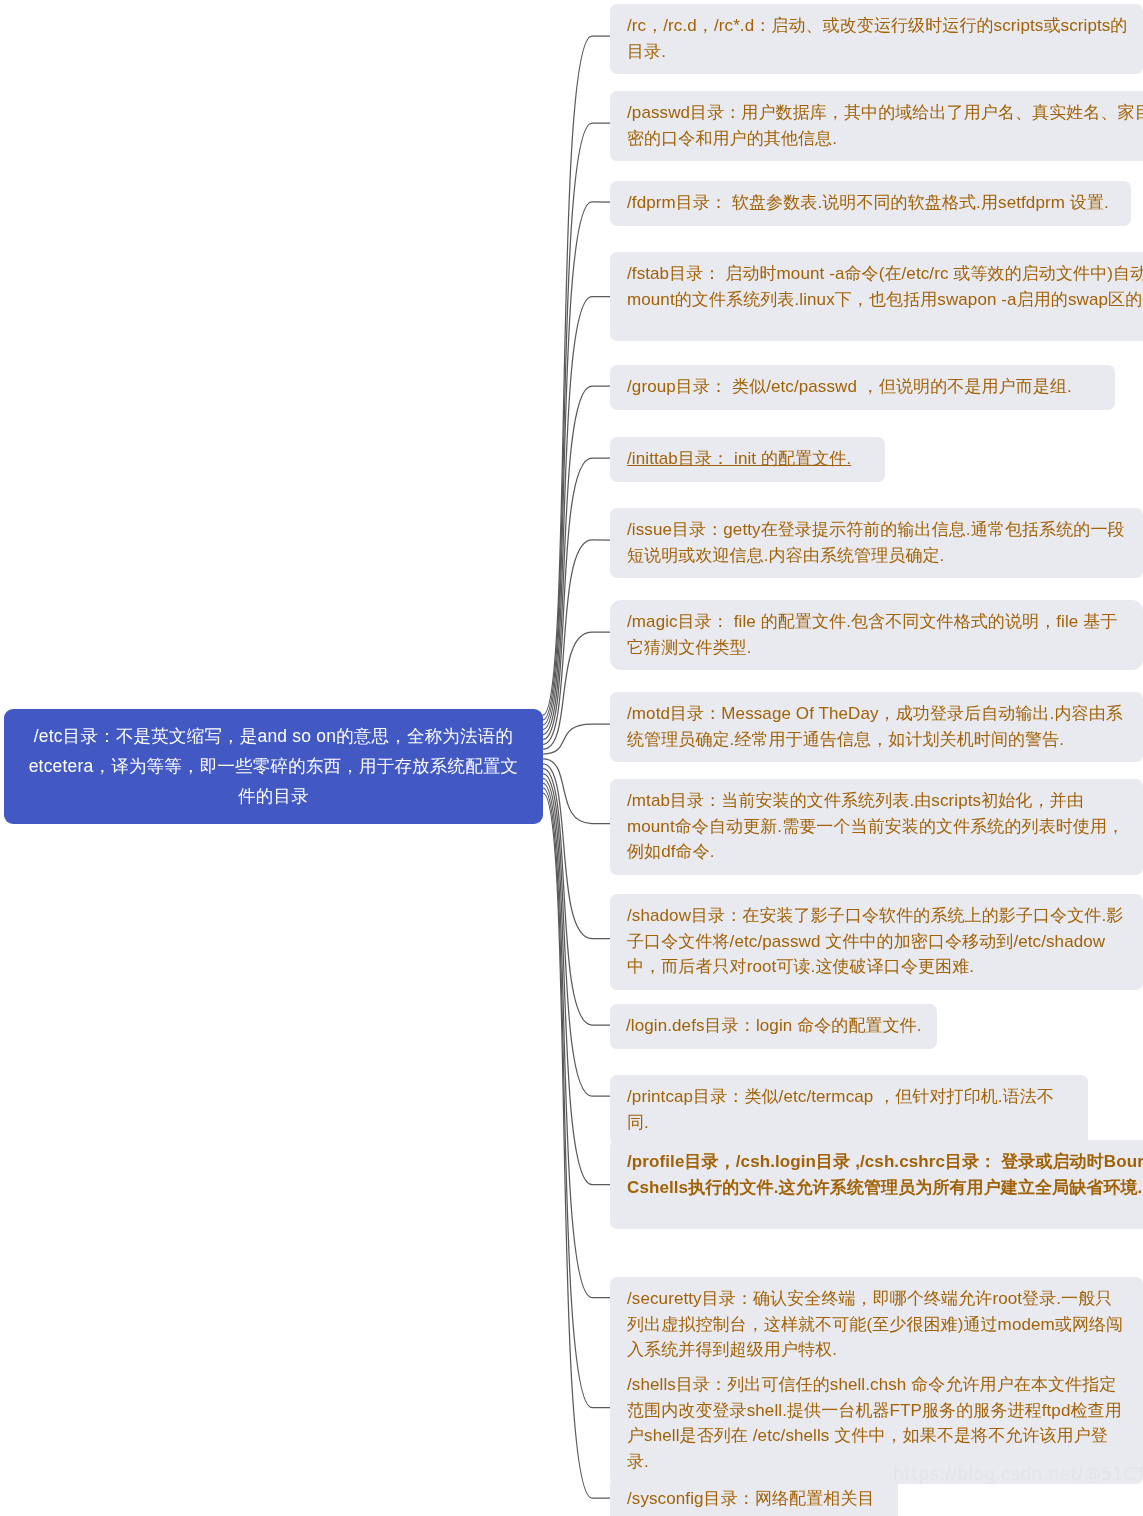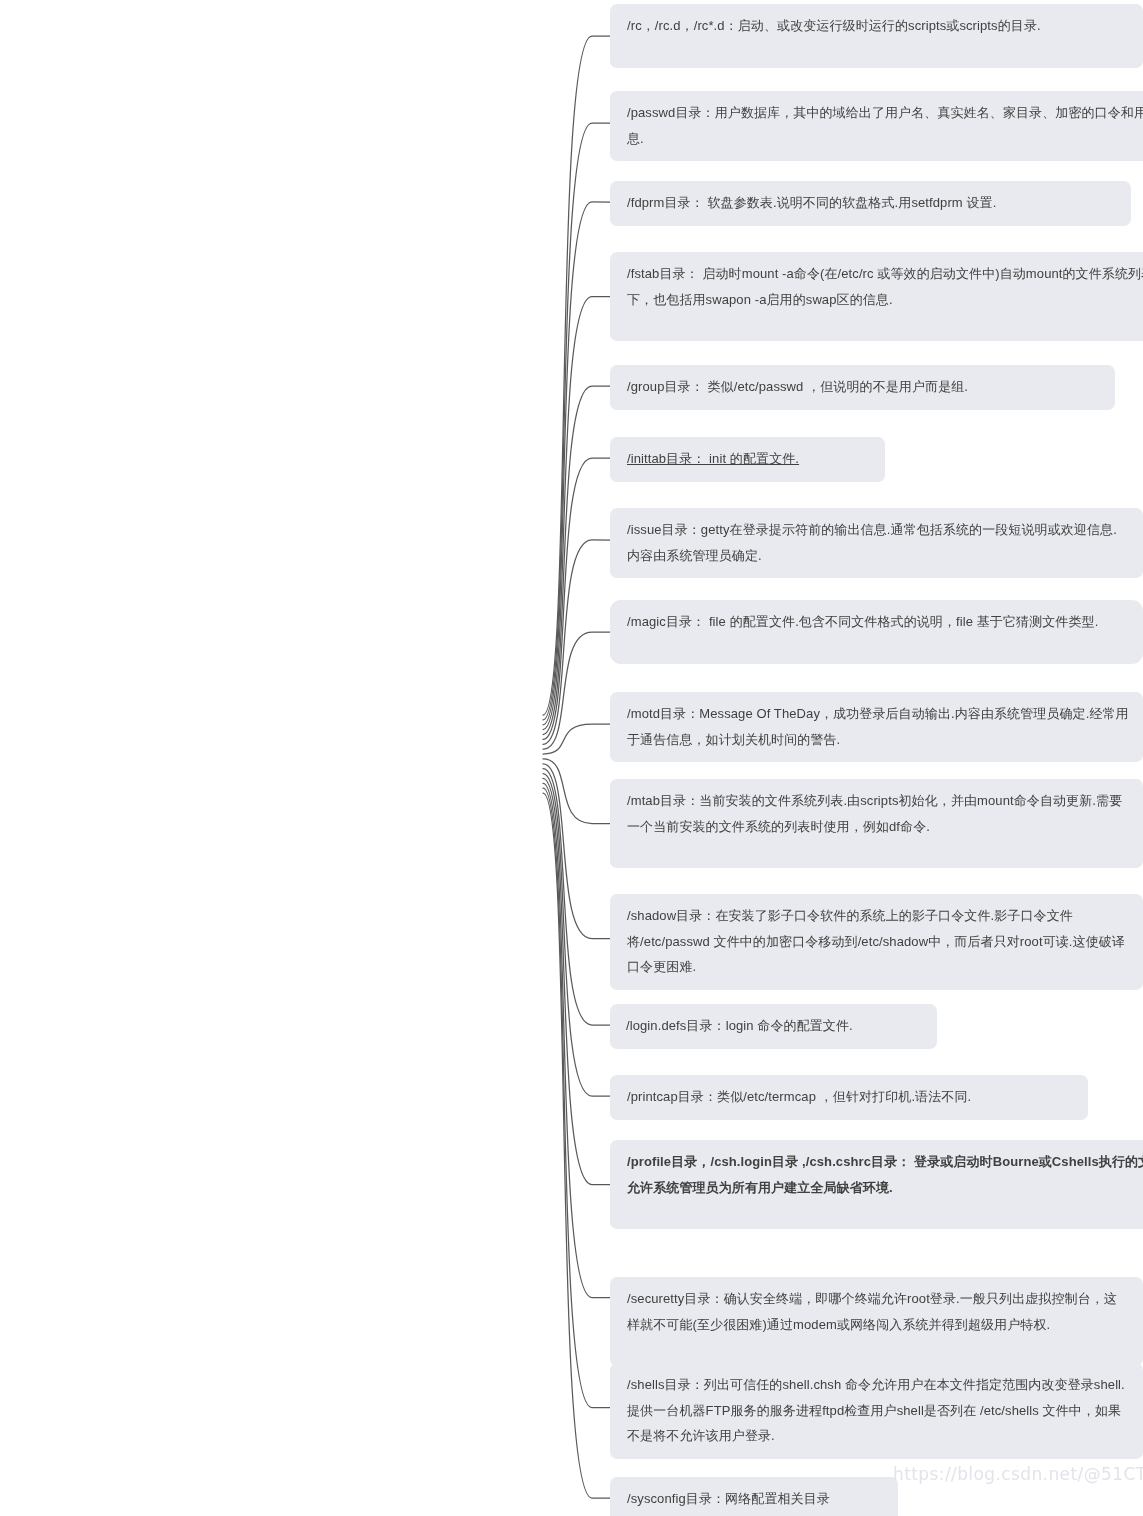--- a/index.html
+++ b/index.html
@@ -41,22 +41,22 @@
     text-align: center;
     letter-spacing: 0.2px;
     z-index: 3;
     box-shadow: 0 0 0 0 rgba(0,0,0,0);
   }
   .branch-node {
     position: absolute;
     box-sizing: border-box;
     background: #e9eaef;
     border-radius: 7px;
-    color: #404040;
-    font-size: 13px;
+    color: #a16207;
+    font-size: 17px;
     line-height: 25.5px;
     padding: 9px 14px 10px 17px;
     z-index: 2;
     letter-spacing: 0.1px;
   }
   #watermark {
     position: absolute;
     left: 893px;
     top: 1463px;
     font-size: 17px;
@@ -85,20 +85,21 @@
       <path d="M 543 758.9 C 573.4 758.9, 552.8 823.5, 592 823.5 L 610 823.5" fill="none" stroke="#595959" stroke-width="1.25" stroke-linecap="round"></path>
       <path d="M 543 763.8 C 573.4 763.8, 552.8 938.5, 592 938.5 L 610 938.5" fill="none" stroke="#595959" stroke-width="1.25" stroke-linecap="round"></path>
       <path d="M 543 768.6 C 573.4 768.6, 552.8 1025.0, 592 1025.0 L 610 1025.0" fill="none" stroke="#595959" stroke-width="1.25" stroke-linecap="round"></path>
       <path d="M 543 773.5 C 573.4 773.5, 552.8 1096.0, 592 1096.0 L 610 1096.0" fill="none" stroke="#595959" stroke-width="1.25" stroke-linecap="round"></path>
       <path d="M 543 778.4 C 573.4 778.4, 552.8 1184.5, 592 1184.5 L 610 1184.5" fill="none" stroke="#595959" stroke-width="1.25" stroke-linecap="round"></path>
       <path d="M 543 783.3 C 573.4 783.3, 552.8 1297.5, 592 1297.5 L 610 1297.5" fill="none" stroke="#595959" stroke-width="1.25" stroke-linecap="round"></path>
       <path d="M 543 788.1 C 573.4 788.1, 552.8 1407.5, 592 1407.5 L 610 1407.5" fill="none" stroke="#595959" stroke-width="1.25" stroke-linecap="round"></path>
       <path d="M 543 793.0 C 573.4 793.0, 552.8 1498.0, 592 1498.0 L 610 1498.0" fill="none" stroke="#595959" stroke-width="1.25" stroke-linecap="round"></path>
     </svg>
 
+  <div id="root-node">/etc目录：不是英文缩写，是and so on的意思，全称为法语的etcetera，译为等等，即一些零碎的东西，用于存放系统配置文件的目录</div>
 
   <div id="branches">
       <div class="branch-node" style="left: 610px; top: 4px; width: 533px; min-height: 64px;">/rc，/rc.d，/rc*.d：启动、或改变运行级时运行的scripts或scripts的目录.</div>
       <div class="branch-node" style="left: 610px; top: 91px; width: 620px; min-height: 64px;">/passwd目录：用户数据库，其中的域给出了用户名、真实姓名、家目录、加密的口令和用户的其他信息.</div>
       <div class="branch-node" style="left: 610px; top: 181px; width: 521px; min-height: 42px;">/fdprm目录：    软盘参数表.说明不同的软盘格式.用setfdprm 设置.</div>
       <div class="branch-node" style="left: 610px; top: 252px; width: 592px; min-height: 89px;">/fstab目录：    启动时mount -a命令(在/etc/rc 或等效的启动文件中)自动mount的文件系统列表.linux下，也包括用swapon -a启用的swap区的信息.</div>
       <div class="branch-node" style="left: 610px; top: 365px; width: 505px; min-height: 42px;">/group目录：       类似/etc/passwd ，但说明的不是用户而是组.</div>
       <div class="branch-node" style="left: 610px; top: 437px; width: 275px; min-height: 42px; text-decoration: underline;">/inittab目录：    init 的配置文件.</div>
       <div class="branch-node" style="left: 610px; top: 508px; width: 533px; min-height: 64px;">/issue目录：getty在登录提示符前的输出信息.通常包括系统的一段短说明或欢迎信息.内容由系统管理员确定.</div>
       <div class="branch-node" style="left: 610px; top: 600px; width: 533px; min-height: 64px; border-radius: 11px;">/magic目录：     file 的配置文件.包含不同文件格式的说明，file 基于它猜测文件类型.</div>

